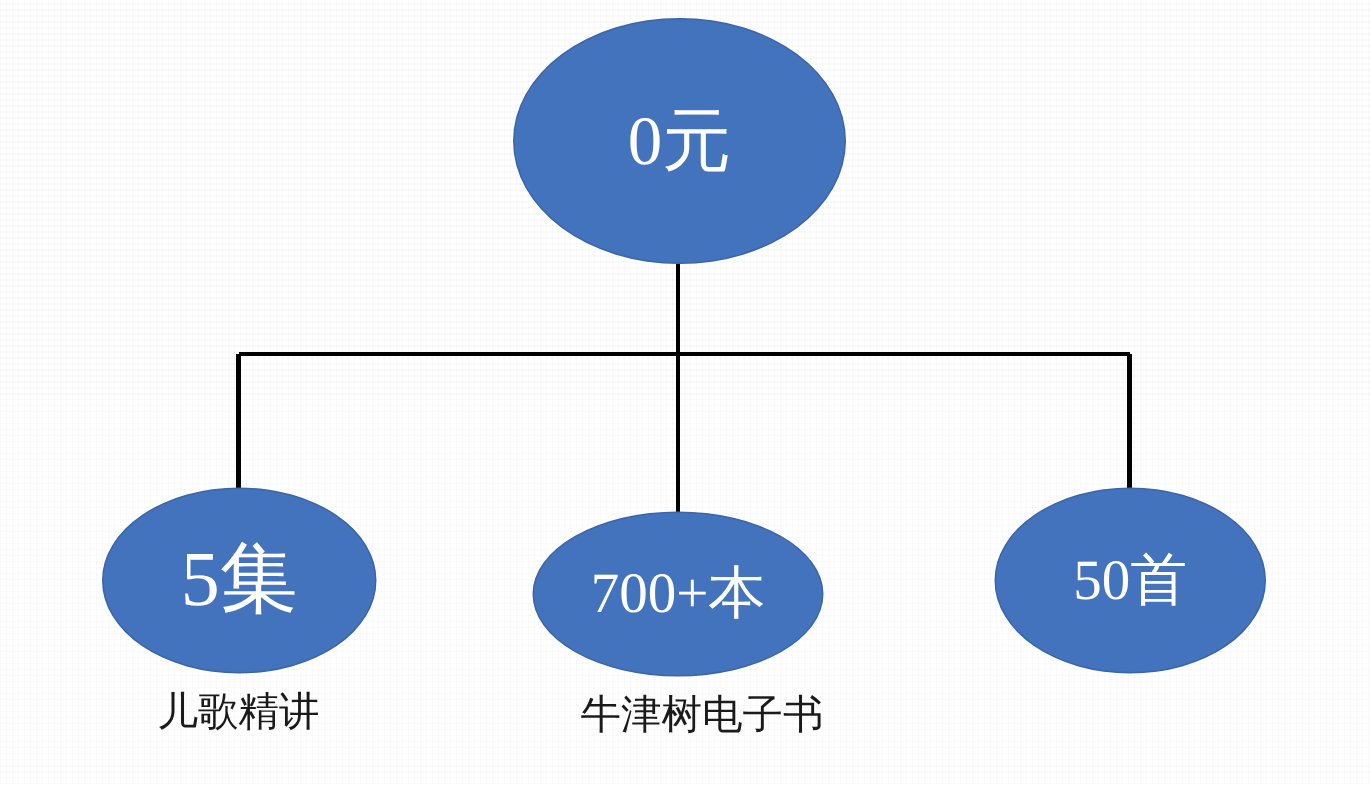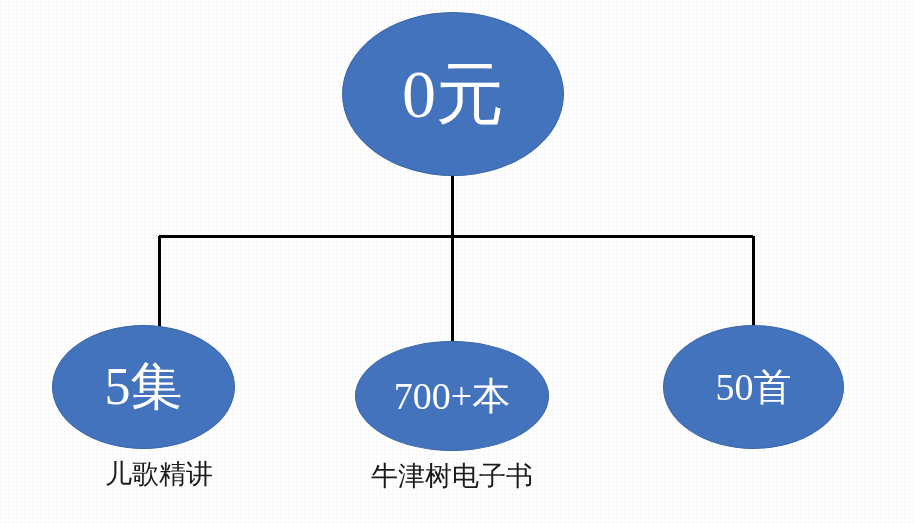--- a/index.html
+++ b/index.html
@@ -51,24 +51,24 @@
     line-height: 1;
     letter-spacing: 0px;
   }
 
   #node-root {
     left: 342px;
     top: 12px;
     width: 222px;
     height: 164px;
   }
-  #node-root .node-label { font-size: 68px; }
+  #node-root .node-label { font-size: 46px; }
 
   #node-child-0 {
-    left: 52px;
+    left: 68px;
     top: 325px;
     width: 183px;
     height: 124px;
   }
   #node-child-0 .node-label { font-size: 52px; }
 
   #node-child-1 {
     left: 355px;
     top: 341px;
     width: 194px;
@@ -89,21 +89,21 @@
     position: absolute;
     text-align: center;
     color: #1a1a1a;
     font-family: "Liberation Serif", "DejaVu Serif", serif;
     font-size: 27px;
     line-height: 1.05;
     white-space: nowrap;
   }
 
   #caption-0 { left: 59px;  top: 460px; width: 200px; }
-  #caption-1 { left: 347px; top: 462px; width: 210px; }
+  #caption-1 { left: 363px; top: 462px; width: 210px; }
   #caption-2 { left: 653px; top: 460px; width: 200px; }
 </style>
 </head>
 <body>
 
 <div id="canvas">
 
   <svg id="connectors" viewBox="0 0 914 523" width="914" height="523" xmlns="http://www.w3.org/2000/svg">
     <g stroke="#000000" stroke-width="3" fill="none" shape-rendering="crispEdges">
       <line x1="452" y1="176" x2="452" y2="236"></line>

